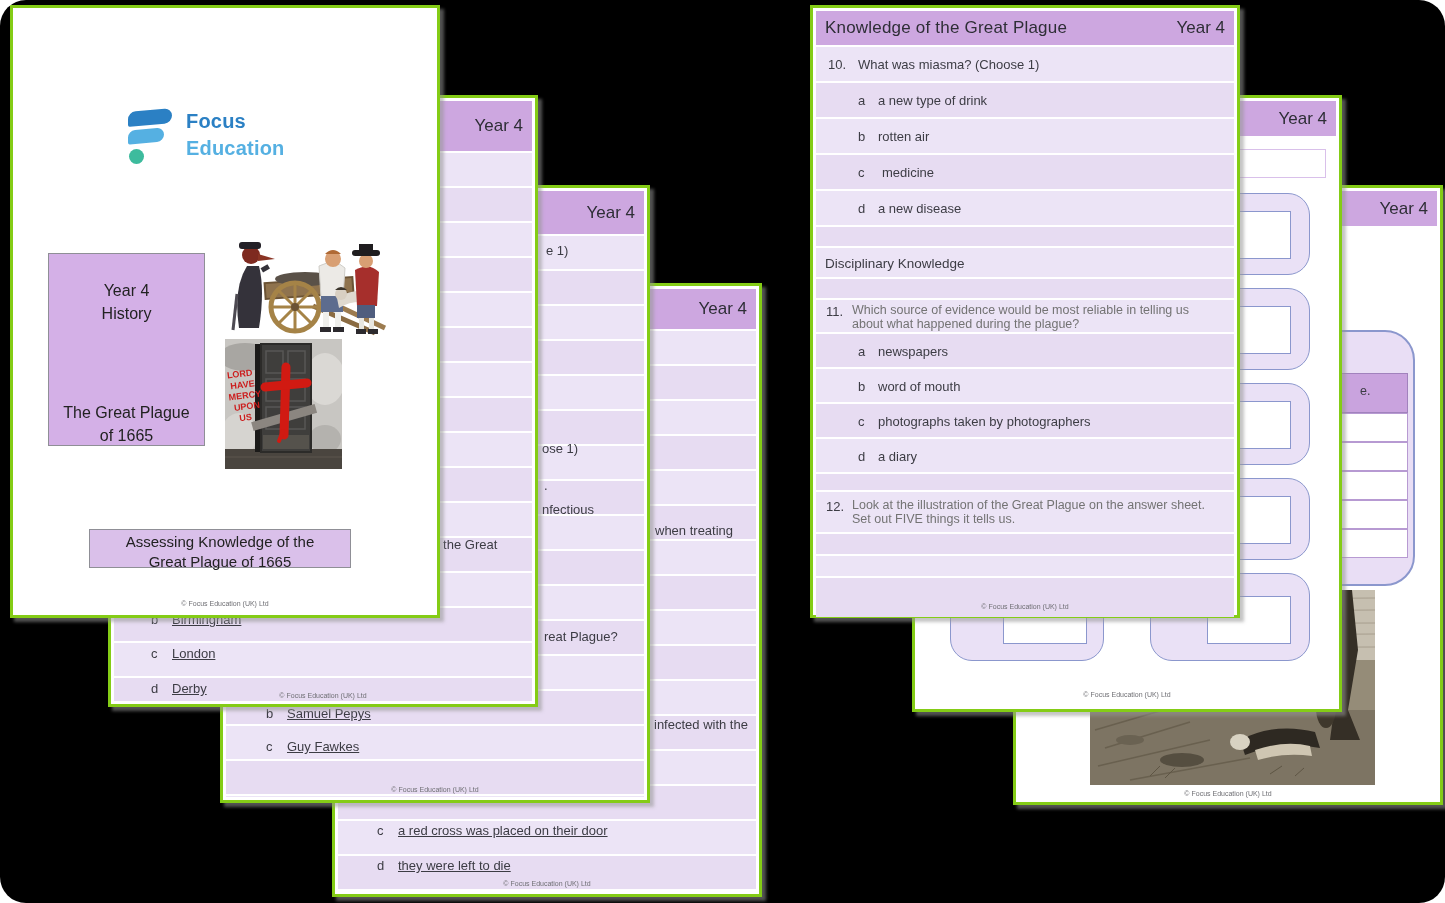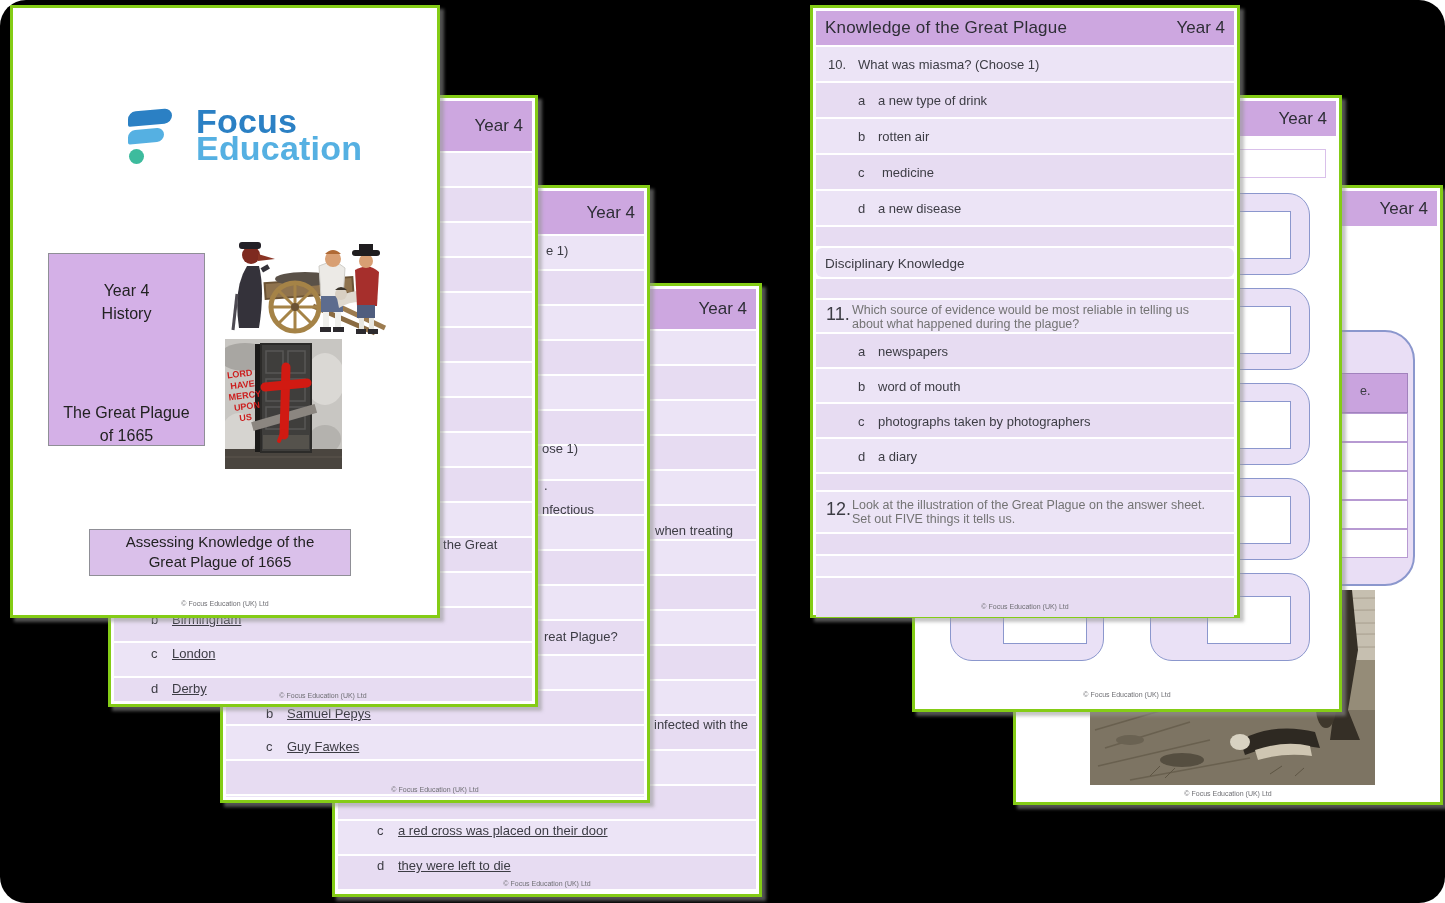--- a/index.html
+++ b/index.html
@@ -17,34 +17,34 @@
   .pfooter{position:absolute;font-size:7px;color:#6f6f74;left:0;right:0;text-align:center;white-space:nowrap;}
   .erow{position:absolute;left:3px;right:3px;box-sizing:border-box;text-decoration:underline;}
   .erow.light{background:#ece4f6;}
   .erow.dark{background:#e7dcf2;}
   .erow .qnum{position:absolute;left:12px;top:50%;transform:translateY(-50%);font-size:13px;color:#3c3c44;}
   .erow .qtext{position:absolute;left:42px;top:50%;transform:translateY(-50%);font-size:13px;color:#3c3c44;white-space:nowrap;}
   .erow .oletter{position:absolute;left:42px;top:50%;transform:translateY(-50%);font-size:13px;color:#3c3c44;}
   .erow .otext{position:absolute;left:62px;top:50%;transform:translateY(-50%);font-size:13px;color:#3c3c44;white-space:nowrap;}
   .erow .qline{position:absolute;left:36px;font-size:12.5px;color:#737373;white-space:nowrap;}
   .erow .sect{position:absolute;left:9px;top:50%;transform:translateY(-50%);font-size:13.5px;color:#3c3c44;}
-  .erow .qnum2{position:absolute;left:10px;top:4px;font-size:18px;color:#3c3c44;}
+  .erow .qnum2{position:absolute;left:10px;top:4px;font-size:13px;color:#3c3c44;}
   .efooter{position:absolute;left:0;right:0;bottom:7px;text-align:center;font-size:7px;color:#6f6f74;}
   
   .logo{position:absolute;left:115px;top:100px;display:flex;}
   .logo-mark{width:52px;height:60px;position:relative;}
   .logo-bar1{position:absolute;left:0;top:2px;width:44px;height:15px;background:#2b80c4;border-radius:8px 8px 8px 2px;transform:skewY(-5deg);}
   .logo-bar2{position:absolute;left:0;top:21px;width:36px;height:14px;background:#55b0e2;border-radius:7px 7px 7px 2px;transform:skewY(-5deg);}
   .logo-dot{position:absolute;left:1px;top:41px;width:15px;height:15px;border-radius:50%;background:#3dbb9d;}
-  .logo-words{margin-left:16px;line-height:27px;font-weight:bold;font-size:34px;letter-spacing:.2px;}
+  .logo-words{margin-left:6px;line-height:27px;font-weight:bold;font-size:20px;letter-spacing:.2px;}
   .logo-w1{color:#2b80c4;display:block;}
   .logo-w2{color:#55b0e2;display:block;}
   .cover-box1{position:absolute;left:35px;top:245px;width:157px;height:193px;background:#d4b0e7;border:1px solid #8f8f96;box-sizing:border-box;text-align:center;font-size:16px;color:#222;}
   .cover-box1 .ln{display:block;line-height:23px;}
-  .cover-box2{position:absolute;left:76px;top:521px;width:262px;height:47px;background:#dac0ea;border:1px solid #8f8f96;box-sizing:border-box;text-align:center;font-size:15px;color:#222;line-height:20px;padding-top:2px;}
+  .cover-box2{position:absolute;left:76px;top:521px;width:262px;height:39px;background:#dac0ea;border:1px solid #8f8f96;box-sizing:border-box;text-align:center;font-size:15px;color:#222;line-height:20px;padding-top:2px;}
   .imgbox{position:absolute;}
   
   .fld{position:absolute;background:#fff;border:1.5px solid #d9c0ea;box-sizing:border-box;}
   .card{position:absolute;width:154px;height:82px;background:#eae1f6;border:1.6px solid #8b97cd;border-radius:22px;box-sizing:border-box;}
   .card .sq{position:absolute;left:52px;top:17px;width:84px;height:48px;background:#fff;border:1.6px solid #8b97cd;box-sizing:border-box;}
   
   .gbox{position:absolute;left:50px;top:142px;width:349px;height:256px;background:#e9def5;border:2px solid #8b97cd;border-radius:30px;box-sizing:border-box;}
   .gbanner{position:absolute;left:60px;top:185px;width:332px;height:40px;background:#c9a3de;border:1px solid #a182bd;box-sizing:border-box;}
   .gbanner .tail{position:absolute;left:283px;top:10px;font-size:12.5px;color:#3c3c44;}
   .grow{position:absolute;left:60px;width:332px;height:29px;background:#fff;border:1px solid #b79ad2;box-sizing:border-box;}
@@ -352,21 +352,21 @@
     </div>
     <div class="erow dark" style="top:147px;height:34px;">
       <span class="oletter">c</span>
       <span class="otext" style="left:66px;">medicine</span>
     </div>
     <div class="erow light" style="top:183px;height:34px;">
       <span class="oletter">d</span>
       <span class="otext">a new disease</span>
     </div>
     <div class="erow dark" style="top:219px;height:19px;"></div>
-    <div class="erow light" style="top:240px;height:29px;border-radius:6px;">
+    <div class="erow light" style="top:240px;height:29px;">
       <span class="sect">Disciplinary Knowledge</span>
     </div>
     <div class="erow dark" style="top:271px;height:19px;"></div>
     <div class="erow light" style="top:292px;height:32px;">
       <span class="qnum2">11.</span>
       <span class="qline" style="top:3px;">Which source of evidence would be most reliable in telling us</span>
       <span class="qline" style="top:17px;">about what happened during the plague?</span>
     </div>
     <div class="erow dark" style="top:326px;height:33px;">
       <span class="oletter">a</span>

